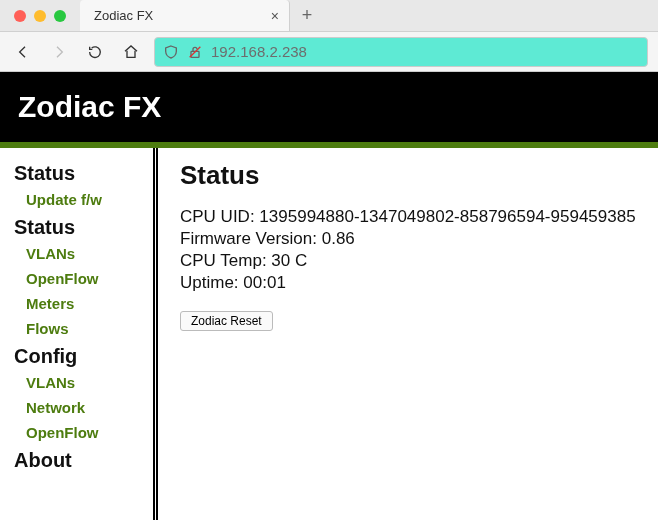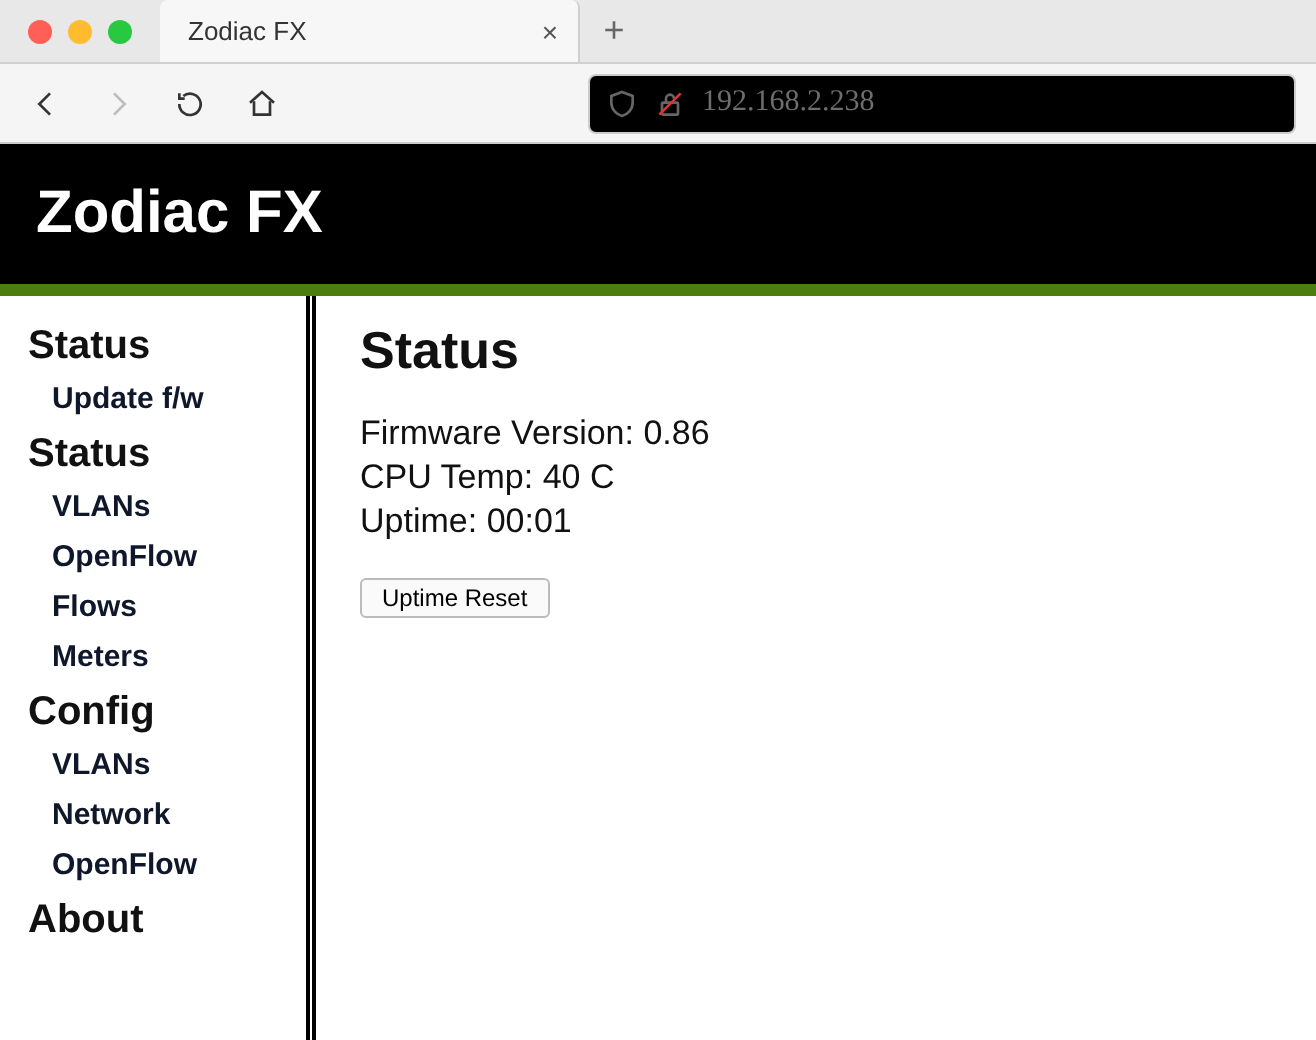--- a/index.html
+++ b/index.html
@@ -53,26 +53,24 @@
   .nav-btn {
     width: 26px; height: 26px;
     display: flex; align-items: center; justify-content: center;
     color: #444; font-size: 16px;
   }
   .nav-btn.disabled { color: #bdbdbd; }
   .nav-btn svg { width: 16px; height: 16px; }
   .url-bar {
     flex: 1; height: 30px;
     border: 1px solid #ccc; border-radius: 4px;
-    background: #000000;
+    background: #5eead4;
     display: flex; align-items: center;
     padding: 0 8px; gap: 8px;
     font-size: 15px; color: #6d6d6d;
-    margin-left: 140px;
-    font-family: Liberation Serif, serif;
   }
   .url-bar .shield { width: 16px; height: 16px; }
   .url-bar .lock-slash { width: 16px; height: 16px; }
 
   
   .app-header {
     background: #000; color: #fff;
     padding: 18px 18px;
     font-size: 30px; font-weight: 700;
     font-family: Arial, sans-serif;
@@ -89,21 +87,21 @@
     width: 158px;
     border-right: 5px double #000;
     padding: 10px 12px 10px 14px;
     font-family: Arial, sans-serif;
   }
   .side-h {
     font-size: 20px; font-weight: 700; color: #111;
     margin: 4px 0 6px 0; cursor: pointer;
   }
   .side-link {
-    font-size: 15px; font-weight: 700; color: #0f172a;
+    font-size: 15px; font-weight: 700; color: #4d7c0f;
     margin: 4px 0 8px 12px; cursor: pointer;
     display: block;
   }
 
   .main {
     flex: 1; padding: 12px 18px 16px 22px;
     font-family: Arial, sans-serif;
   }
   .main h1 {
     font-size: 26px; font-weight: 700; color: #111;
@@ -175,42 +173,46 @@
 <div class="app-header">Zodiac FX</div>
 
 <div class="app-body">
   <nav class="sidebar">
     <div class="side-h">Status</div>
     <a class="side-link">Update f/w</a>
 
     <div class="side-h">Status</div>
     <a class="side-link">VLANs</a>
     <a class="side-link">OpenFlow</a>
+    <a class="side-link">Meters</a>
     <a class="side-link">Flows</a>
-    <a class="side-link">Meters</a>
 
     <div class="side-h">Config</div>
     <a class="side-link">VLANs</a>
     <a class="side-link">Network</a>
     <a class="side-link">OpenFlow</a>
 
     <div class="side-h">About</div>
   </nav>
 
   <main class="main">
     <h1>Status</h1>
 
     <div class="kv">
+      <span>CPU UID:</span>
+      <span>1395994880-1347049802-858796594-959459385</span>
+    </div>
+    <div class="kv">
       <span>Firmware Version:</span>
       <span>0.86</span>
     </div>
     <div class="kv">
       <span>CPU Temp:</span>
-      <span>40 C</span>
+      <span>30 C</span>
     </div>
     <div class="kv">
       <span>Uptime:</span>
       <span>00:01</span>
     </div>
 
-    <button class="factory-btn">Uptime Reset</button>
+    <button class="factory-btn">Zodiac Reset</button>
   </main>
 </div>
 
 </body></html>

